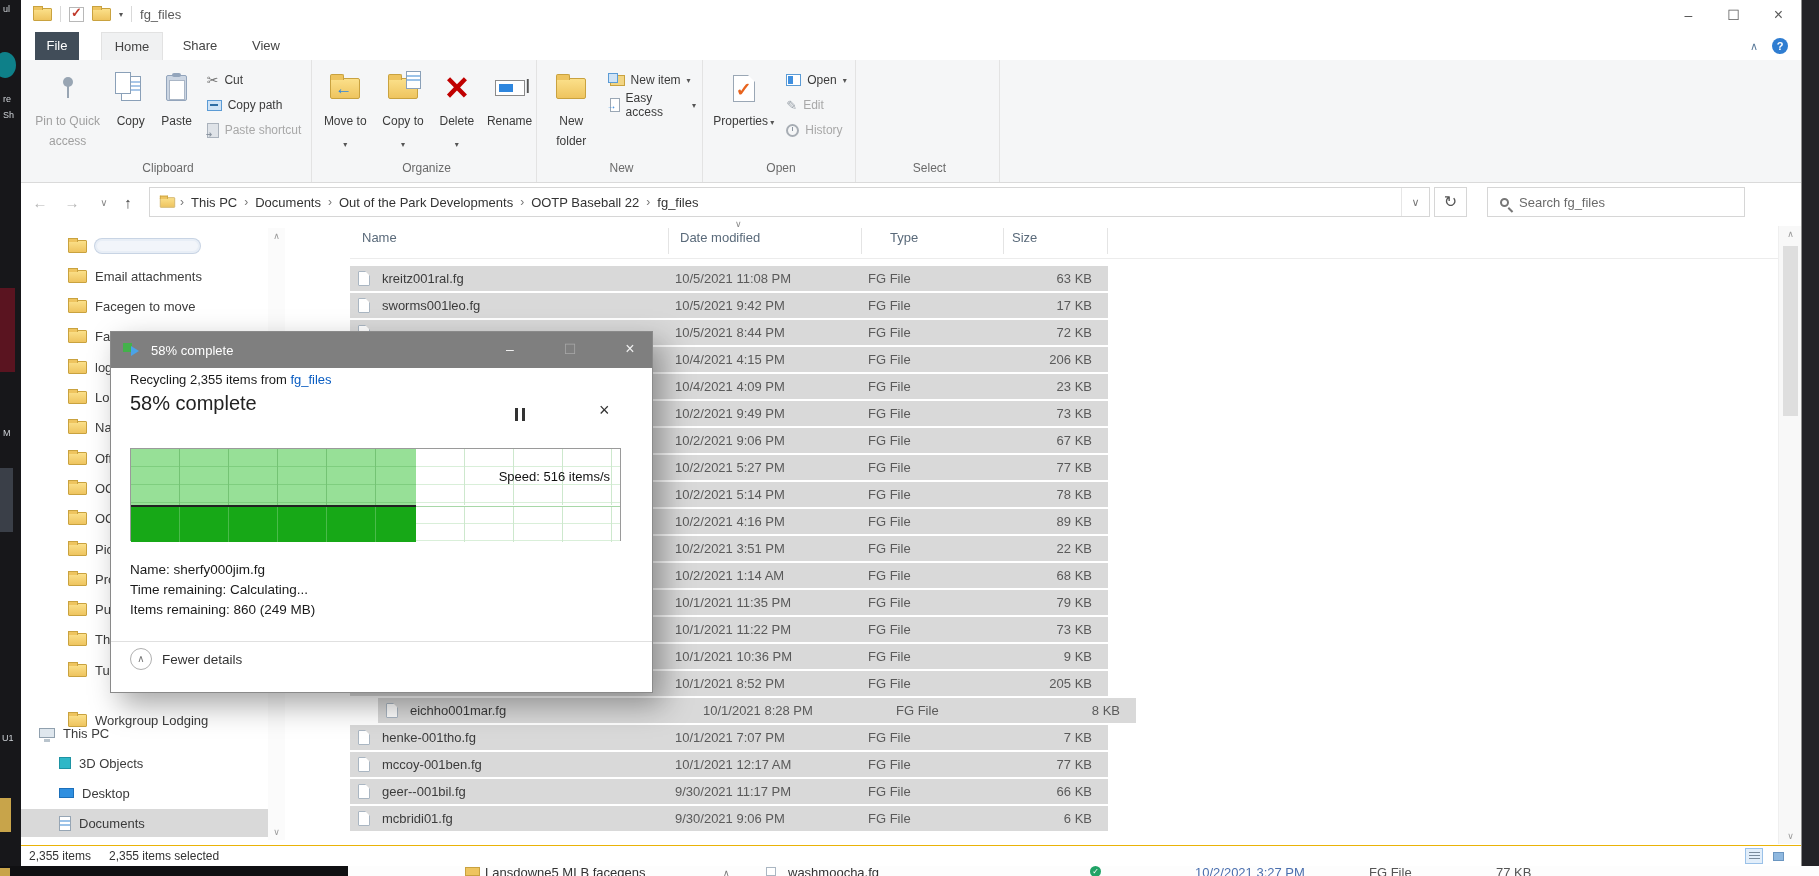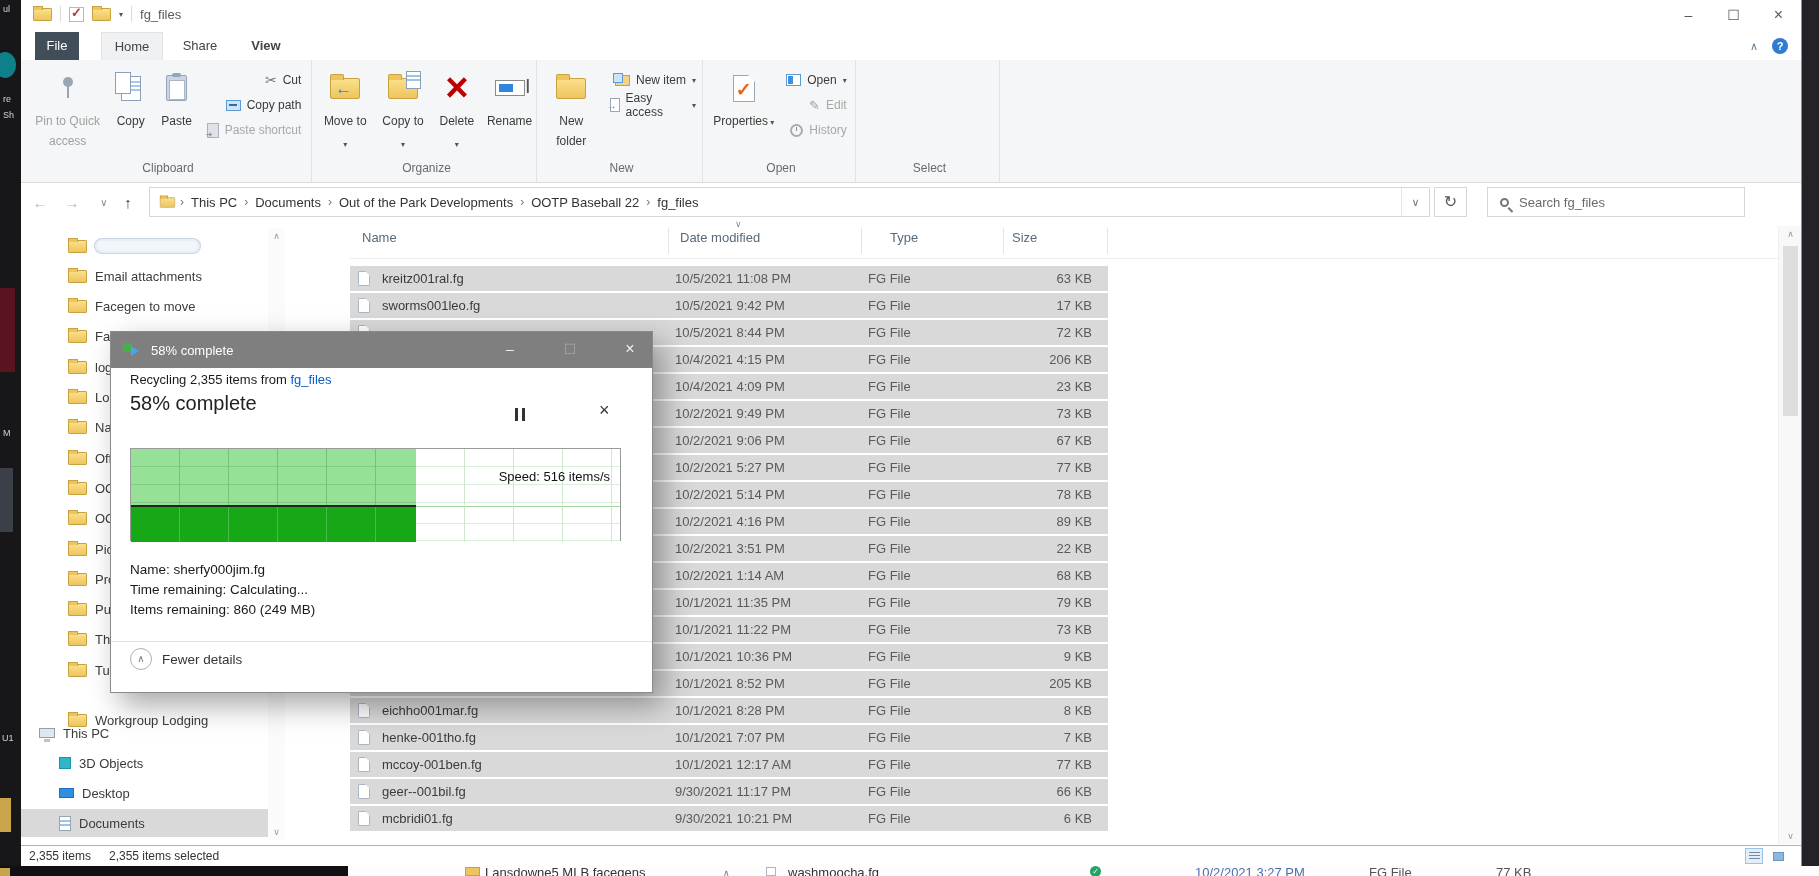--- a/index.html
+++ b/index.html
@@ -37,21 +37,21 @@
   
   .ribbon { position:absolute; left:0; top:60px; width:100%; height:123px; background:#f5f6f7; border-bottom:1px solid #dadada; }
   .rgroup { position:absolute; top:0; height:122px; border-right:1px solid #e3e3e3; }
   .rbody { position:absolute; left:0; top:3px; right:0; height:96px; display:flex; align-items:flex-start; justify-content:center; gap:2px; padding-top:2px; }
   .rlabel { position:absolute; left:0; right:0; top:101px; text-align:center; font-size:12px; color:#6a6a6a; }
   .rbig { display:flex; flex-direction:column; align-items:center; padding:4px 4px 0 4px; min-width:44px; }
   .rbig .icobox { height:38px; display:flex; align-items:center; justify-content:center; }
   .rbig .rlbl { font-size:12px; color:#3b3b3b; text-align:center; line-height:20px; margin-top:4px; max-width:70px; }
   .rbig.disabled .rlbl { color:#a0a0a0; }
   .caret { font-size:8px; color:#555; }
-  .rsmallcol { display:flex; flex-direction:column; justify-content:flex-start; gap:3px; padding:4px 6px;align-items:flex-end; }
+  .rsmallcol { display:flex; flex-direction:column; justify-content:flex-start; gap:3px; padding:4px 6px; }
   .rsmall { display:flex; align-items:center; gap:6px; height:22px; font-size:12px; color:#3b3b3b; }
   .rsmall.disabled { color:#a8a8a8; }
 
   
   .icon { display:inline-block; position:relative; }
   .i-folder-b { width:30px; height:21px; background:linear-gradient(#fbe08a,#eec45f); border:1px solid #c9a23f; border-radius:2px; }
   .i-folder-b::before { content:""; position:absolute; top:-5px; left:-1px; width:12px; height:5px; background:#eec45f; border:1px solid #c9a23f; border-bottom:none; border-radius:2px 2px 0 0; }
   .i-move::after { content:"←"; position:absolute; left:4px; top:0px; font-size:17px; font-weight:bold; color:#2e86de; }
   .i-copyto::after { content:""; position:absolute; right:-4px; top:-8px; width:13px; height:16px; background:#fff; border:1px solid #8aa0b8; box-shadow:inset 0 3px 0 #fff, inset 0 5px 0 #9cc3e8, inset 0 7px 0 #fff, inset 0 9px 0 #9cc3e8; }
   .i-delete::before { content:"×"; font-size:40px; line-height:30px; font-weight:bold; color:#c00000; }
@@ -218,21 +218,21 @@
       <div class="winbtn" style="left:1645px">–</div>
       <div class="winbtn" style="left:1690px">☐</div>
       <div class="winbtn" style="left:1735px;font-size:16px">×</div>
     </div>
 
     <div class="tabsrow">
       <div class="tab tab-file" style="left:14px;width:44px">File</div>
       <div id="tabs-container">
           <div class="tab tab-active" style="left: 80px; width: 62px;">Home</div>
           <div class="tab" style="left: 146px; width: 66px;">Share</div>
-          <div class="tab" style="left: 216px; width: 58px; font-weight: bold;">View</div>
+          <div class="tab" style="left: 216px; width: 58px;">View</div>
         </div>
       <div class="rib-chevron" style="left:1723px">∧</div>
       <div class="rib-help" style="left:1749px"><span>?</span></div>
     </div>
 
     <div class="ribbon" id="ribbon">
         <div class="rgroup" style="left: 4px; width: 287px;">
           <div class="rbody">
             <div class="rbig disabled">
               <div class="icobox">
@@ -586,21 +586,21 @@
           <span class="f-type">FG File</span>
           <span class="f-size">9 KB</span>
         </div>
         <div class="frow" style="top: 671px;">
           <span class="f-doc"></span>
           <span class="f-name"></span>
           <span class="f-date">10/1/2021 8:52 PM</span>
           <span class="f-type">FG File</span>
           <span class="f-size">205 KB</span>
         </div>
-        <div class="frow" style="top: 698px;">
+        <div class="frow" style="top: 698px; margin-left: 28px;">
           <span class="f-doc"></span>
           <span class="f-name">eichho001mar.fg</span>
           <span class="f-date">10/1/2021 8:28 PM</span>
           <span class="f-type">FG File</span>
           <span class="f-size">8 KB</span>
         </div>
         <div class="frow" style="top: 725px;">
           <span class="f-doc"></span>
           <span class="f-name">henke-001tho.fg</span>
           <span class="f-date">10/1/2021 7:07 PM</span>
@@ -617,21 +617,21 @@
         <div class="frow" style="top: 779px;">
           <span class="f-doc"></span>
           <span class="f-name">geer--001bil.fg</span>
           <span class="f-date">9/30/2021 11:17 PM</span>
           <span class="f-type">FG File</span>
           <span class="f-size">66 KB</span>
         </div>
         <div class="frow" style="top: 806px;">
           <span class="f-doc"></span>
           <span class="f-name">mcbridi01.fg</span>
-          <span class="f-date">9/30/2021 10:21 PM</span>
+          <span class="f-date">9/30/2021 9:06 PM</span>
           <span class="f-type">FG File</span>
           <span class="f-size">6 KB</span>
         </div>
       </div>
 
     <div class="fl-scroll">
       <div class="sb-arrow" style="top:0;width:23px">∧</div>
       <div class="fl-thumb"></div>
       <div class="sb-arrow" style="bottom:0;width:23px">∨</div>
     </div>

